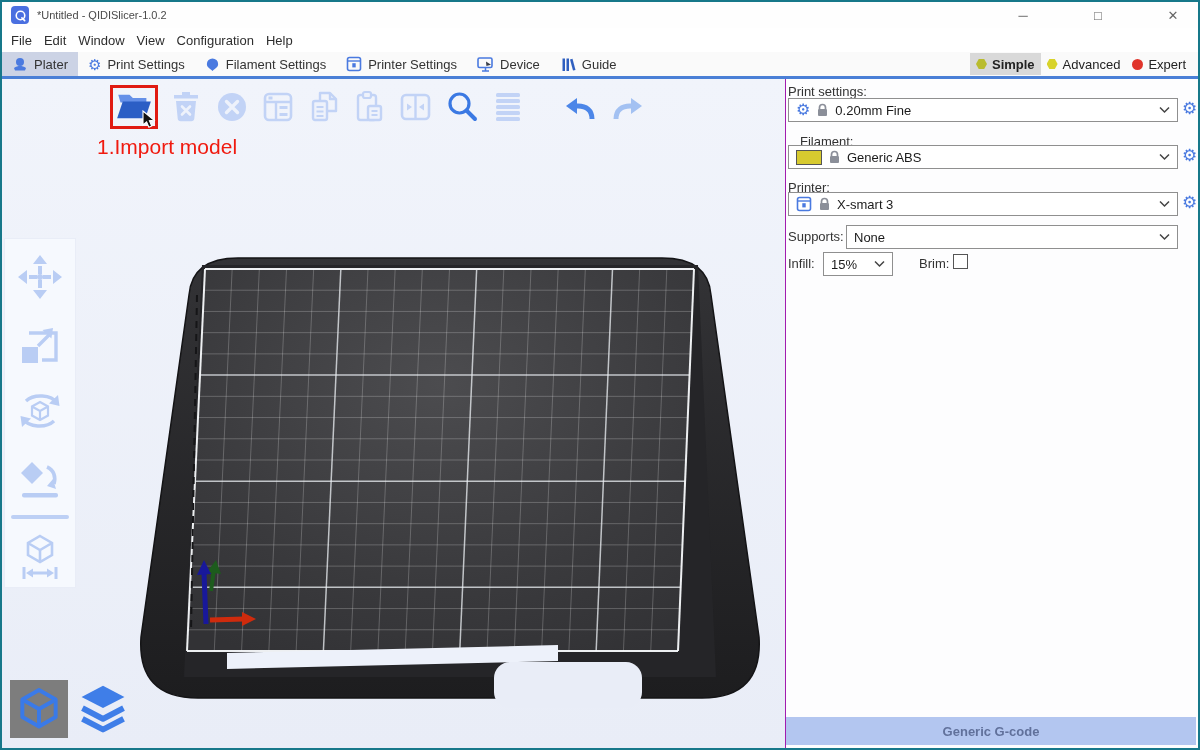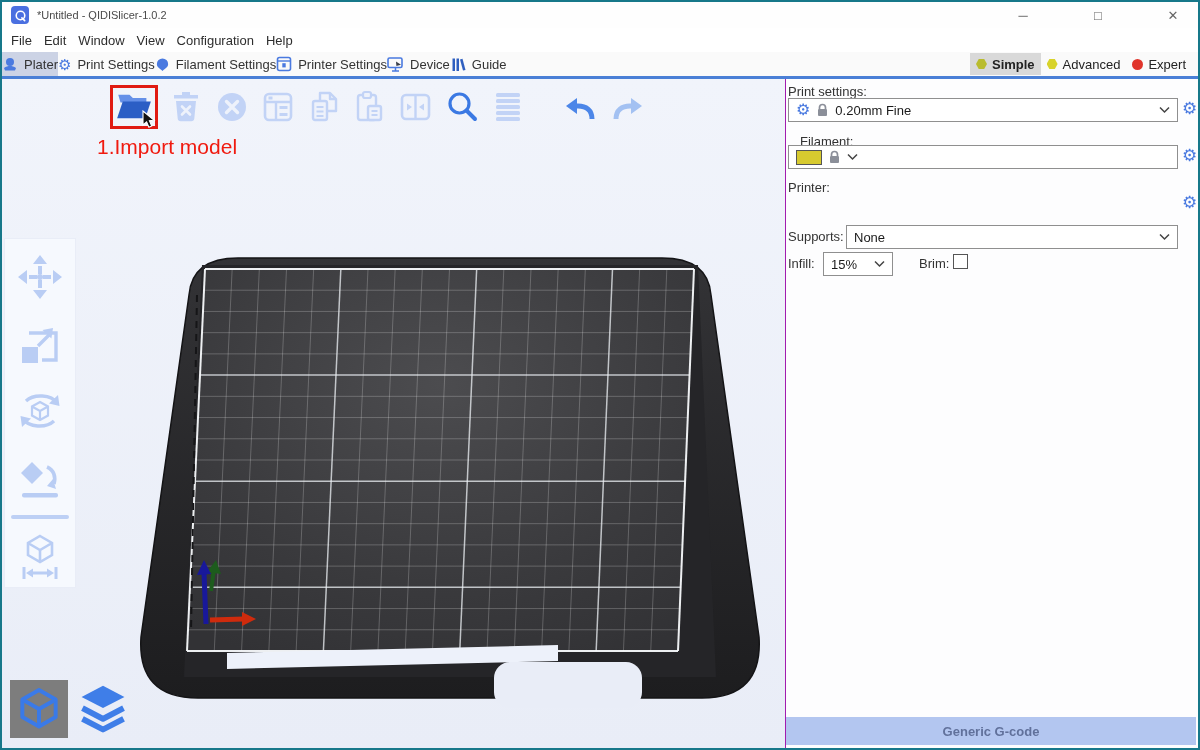--- a/index.html
+++ b/index.html
@@ -12,21 +12,21 @@
   .title-text { margin-left:8px; font-size:11px; color:#4a4a4a; }
   .win-controls { position:absolute; right:2px; top:0; height:26px; display:flex; gap:29px; align-items:center; }
   .winbtn { width:46px; height:24px; display:flex; align-items:center; justify-content:center; font-size:13px; color:#666; cursor:default; }
 
   
   .menubar { height:24px; display:flex; align-items:center; gap:12px; padding-left:9px; background:#fff; }
   .menu-item { font-size:13px; color:#2e2e2e; }
 
   
   .tabbar { height:27px; background:#fafafa; border-bottom:3px solid #4a7fd6; display:flex; align-items:center; position:relative; }
-  .tab { height:24px; display:flex; align-items:center; gap:6px; padding:0 0; font-size:13px; color:#333; }
+  .tab { height:24px; display:flex; align-items:center; gap:6px; padding:0 10px; font-size:13px; color:#333; }
   .tab.active { background:#ccd3e5; }
   .tab-icon { display:flex; align-items:center; }
   .gear-glyph { color:#4a7ae0; font-size:15px; line-height:1; }
   .modes { position:absolute; right:6px; top:0; height:24px; display:flex; align-items:center; }
   .mode { display:flex; align-items:center; gap:5px; font-size:13px; color:#222; height:22px; padding:0 6px; }
   .mode.simple { background:#d9d9d9; font-weight:bold; }
   .hex { width:11px; height:11px; display:inline-block; clip-path:polygon(25% 5%,75% 5%,100% 50%,75% 95%,25% 95%,0 50%); }
   .dot-round { width:11px; height:11px; border-radius:50%; display:inline-block; }
 
   
@@ -401,27 +401,43 @@
       </div>
       <span class="abs gear-out" style="left:396px; top:21px;">⚙</span>
 
       <span class="abs field-label" style="left:14px; top:55px;">Filament:</span>
       <div class="abs combo" style="left:2px; top:66px; width:390px;">
         <span class="swatch"></span>
         <svg width="13" height="14" viewBox="0 0 13 14">
             <path d="M3.5 6V4.5a3 3 0 016 0V6" fill="none" stroke="#8b8f99" stroke-width="1.7"></path>
             <rect x="2" y="6" width="9" height="7" rx="1" fill="#8b8f99"></rect>
           </svg>
+        <span class="ctext">Generic ABS</span>
         <svg width="11" height="8" viewBox="0 0 11 8">
             <path d="M1 1.5l4.5 4.5L10 1.5" fill="none" stroke="#444" stroke-width="1.5"></path>
           </svg>
       </div>
       <span class="abs gear-out" style="left:396px; top:68px;">⚙</span>
 
       <span class="abs field-label" style="left:2px; top:101px;">Printer:</span>
+      <div class="abs combo" style="left:2px; top:113px; width:390px;">
+        <svg width="16" height="16" viewBox="0 0 16 16">
+            <rect x="1.5" y="1.5" width="13" height="13" rx="2" fill="none" stroke="#4a7ae0" stroke-width="1.6"></rect>
+            <path d="M1.5 5h13" stroke="#4a7ae0" stroke-width="1.4"></path>
+            <rect x="6.3" y="7.2" width="3.4" height="4.2" fill="#4a7ae0"></rect>
+          </svg>
+        <svg width="13" height="14" viewBox="0 0 13 14">
+            <path d="M3.5 6V4.5a3 3 0 016 0V6" fill="none" stroke="#8b8f99" stroke-width="1.7"></path>
+            <rect x="2" y="6" width="9" height="7" rx="1" fill="#8b8f99"></rect>
+          </svg>
+        <span class="ctext">X-smart 3</span>
+        <svg width="11" height="8" viewBox="0 0 11 8">
+            <path d="M1 1.5l4.5 4.5L10 1.5" fill="none" stroke="#444" stroke-width="1.5"></path>
+          </svg>
+      </div>
       <span class="abs gear-out" style="left:396px; top:115px;">⚙</span>
 
       <span class="abs field-label" style="left:2px; top:150px;">Supports:</span>
       <div class="abs combo" style="left:60px; top:146px; width:332px;">
         <span class="ctext">None</span>
         <svg width="11" height="8" viewBox="0 0 11 8">
             <path d="M1 1.5l4.5 4.5L10 1.5" fill="none" stroke="#444" stroke-width="1.5"></path>
           </svg>
       </div>
 

